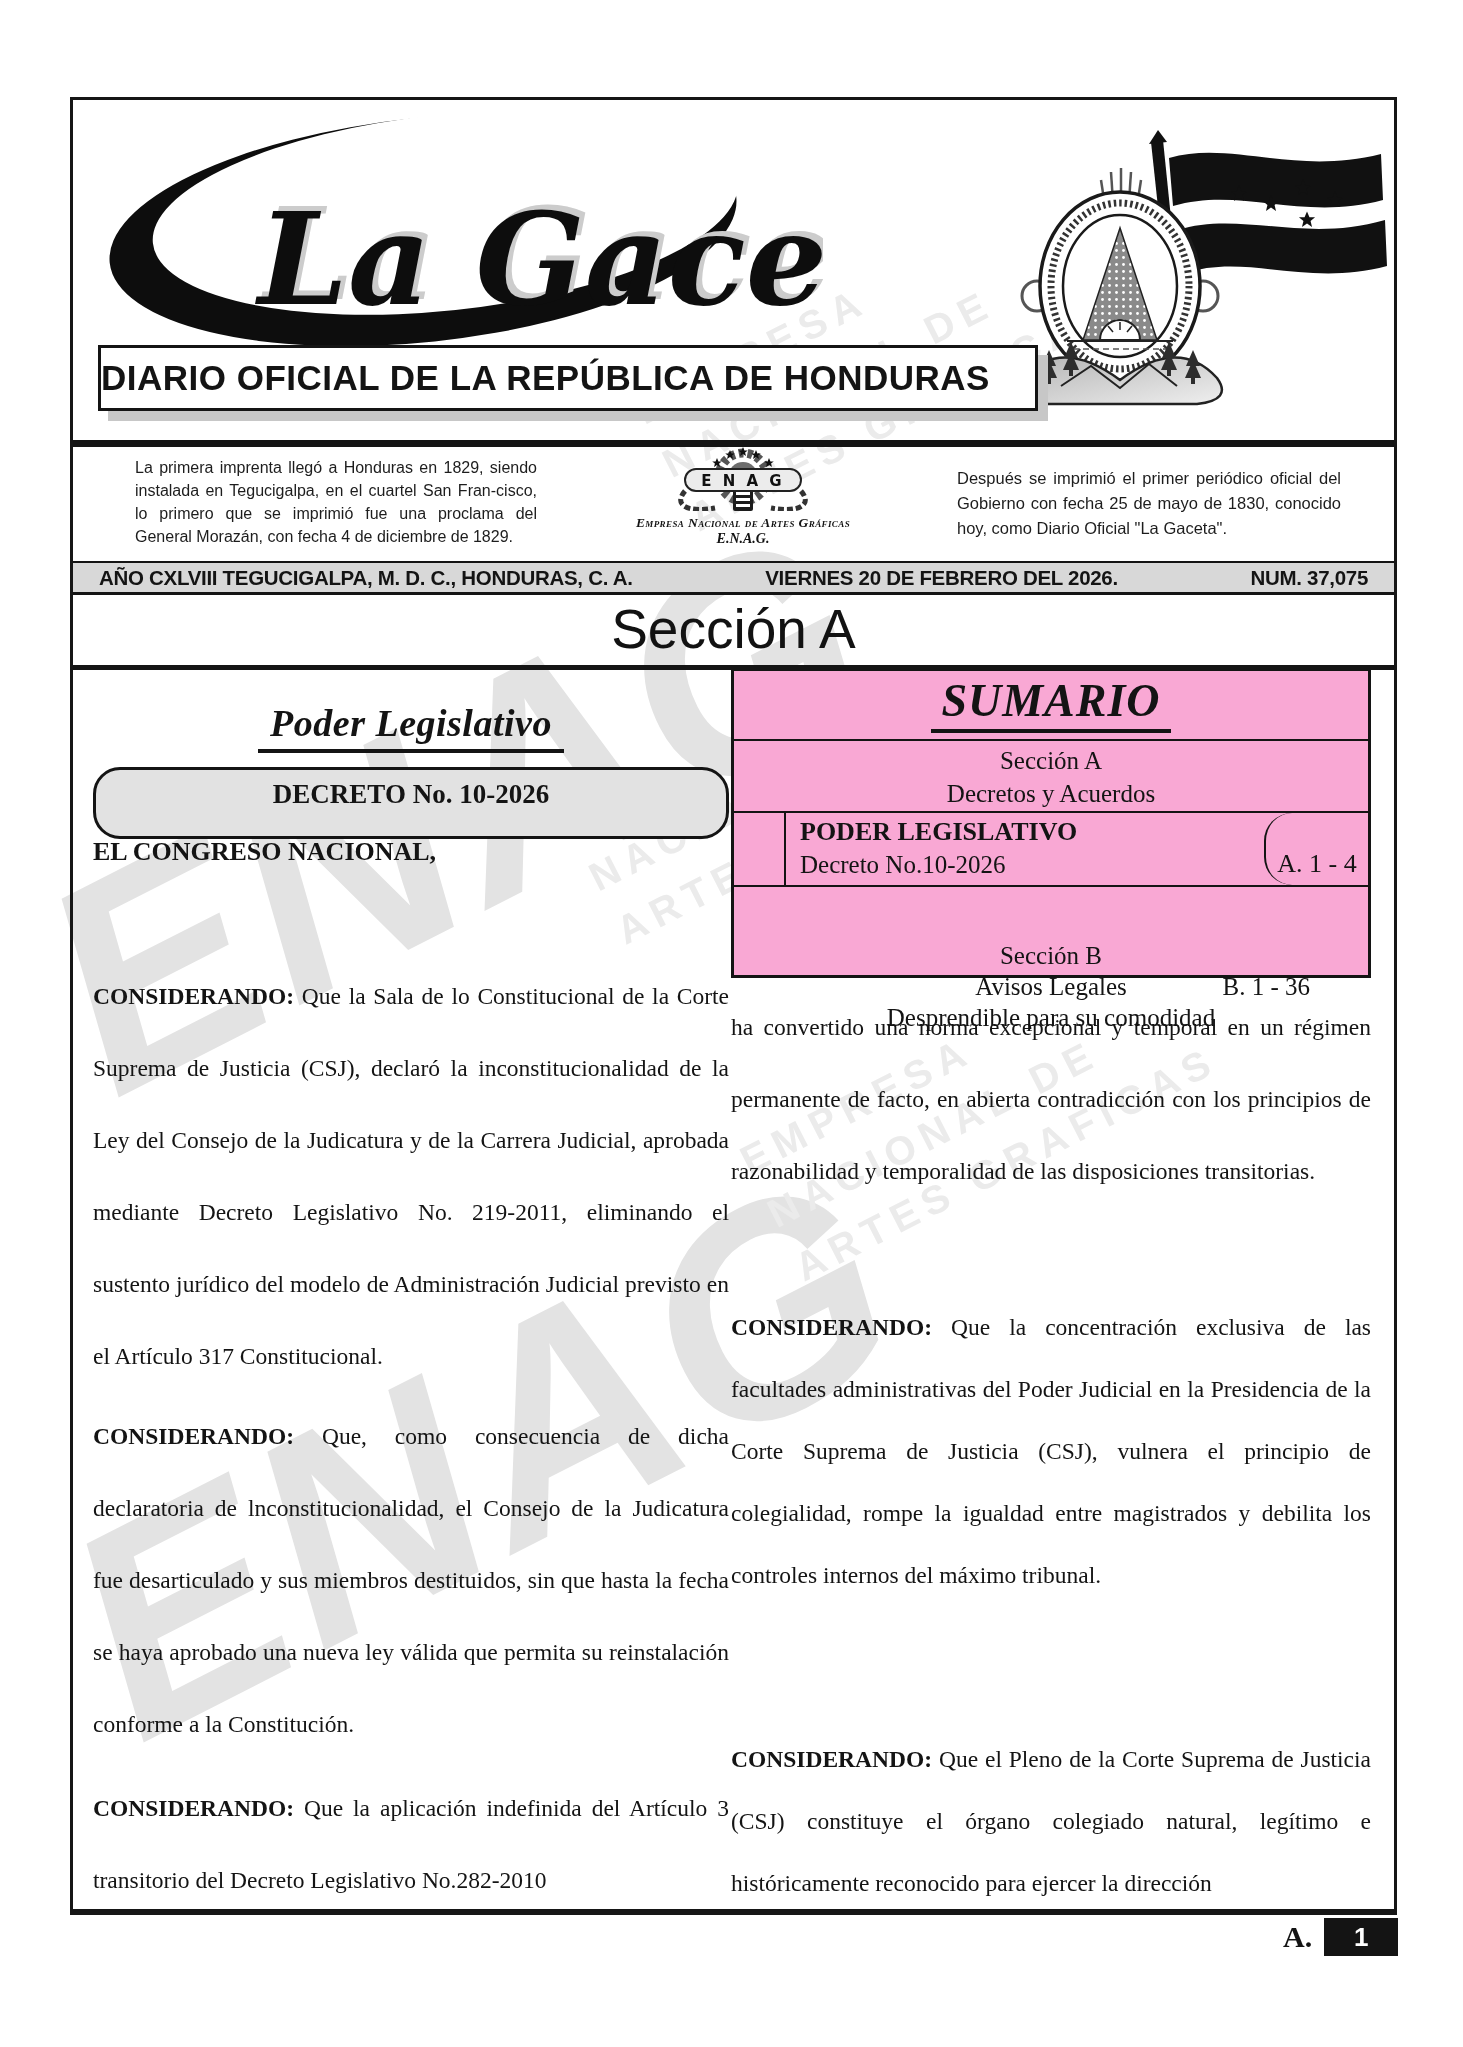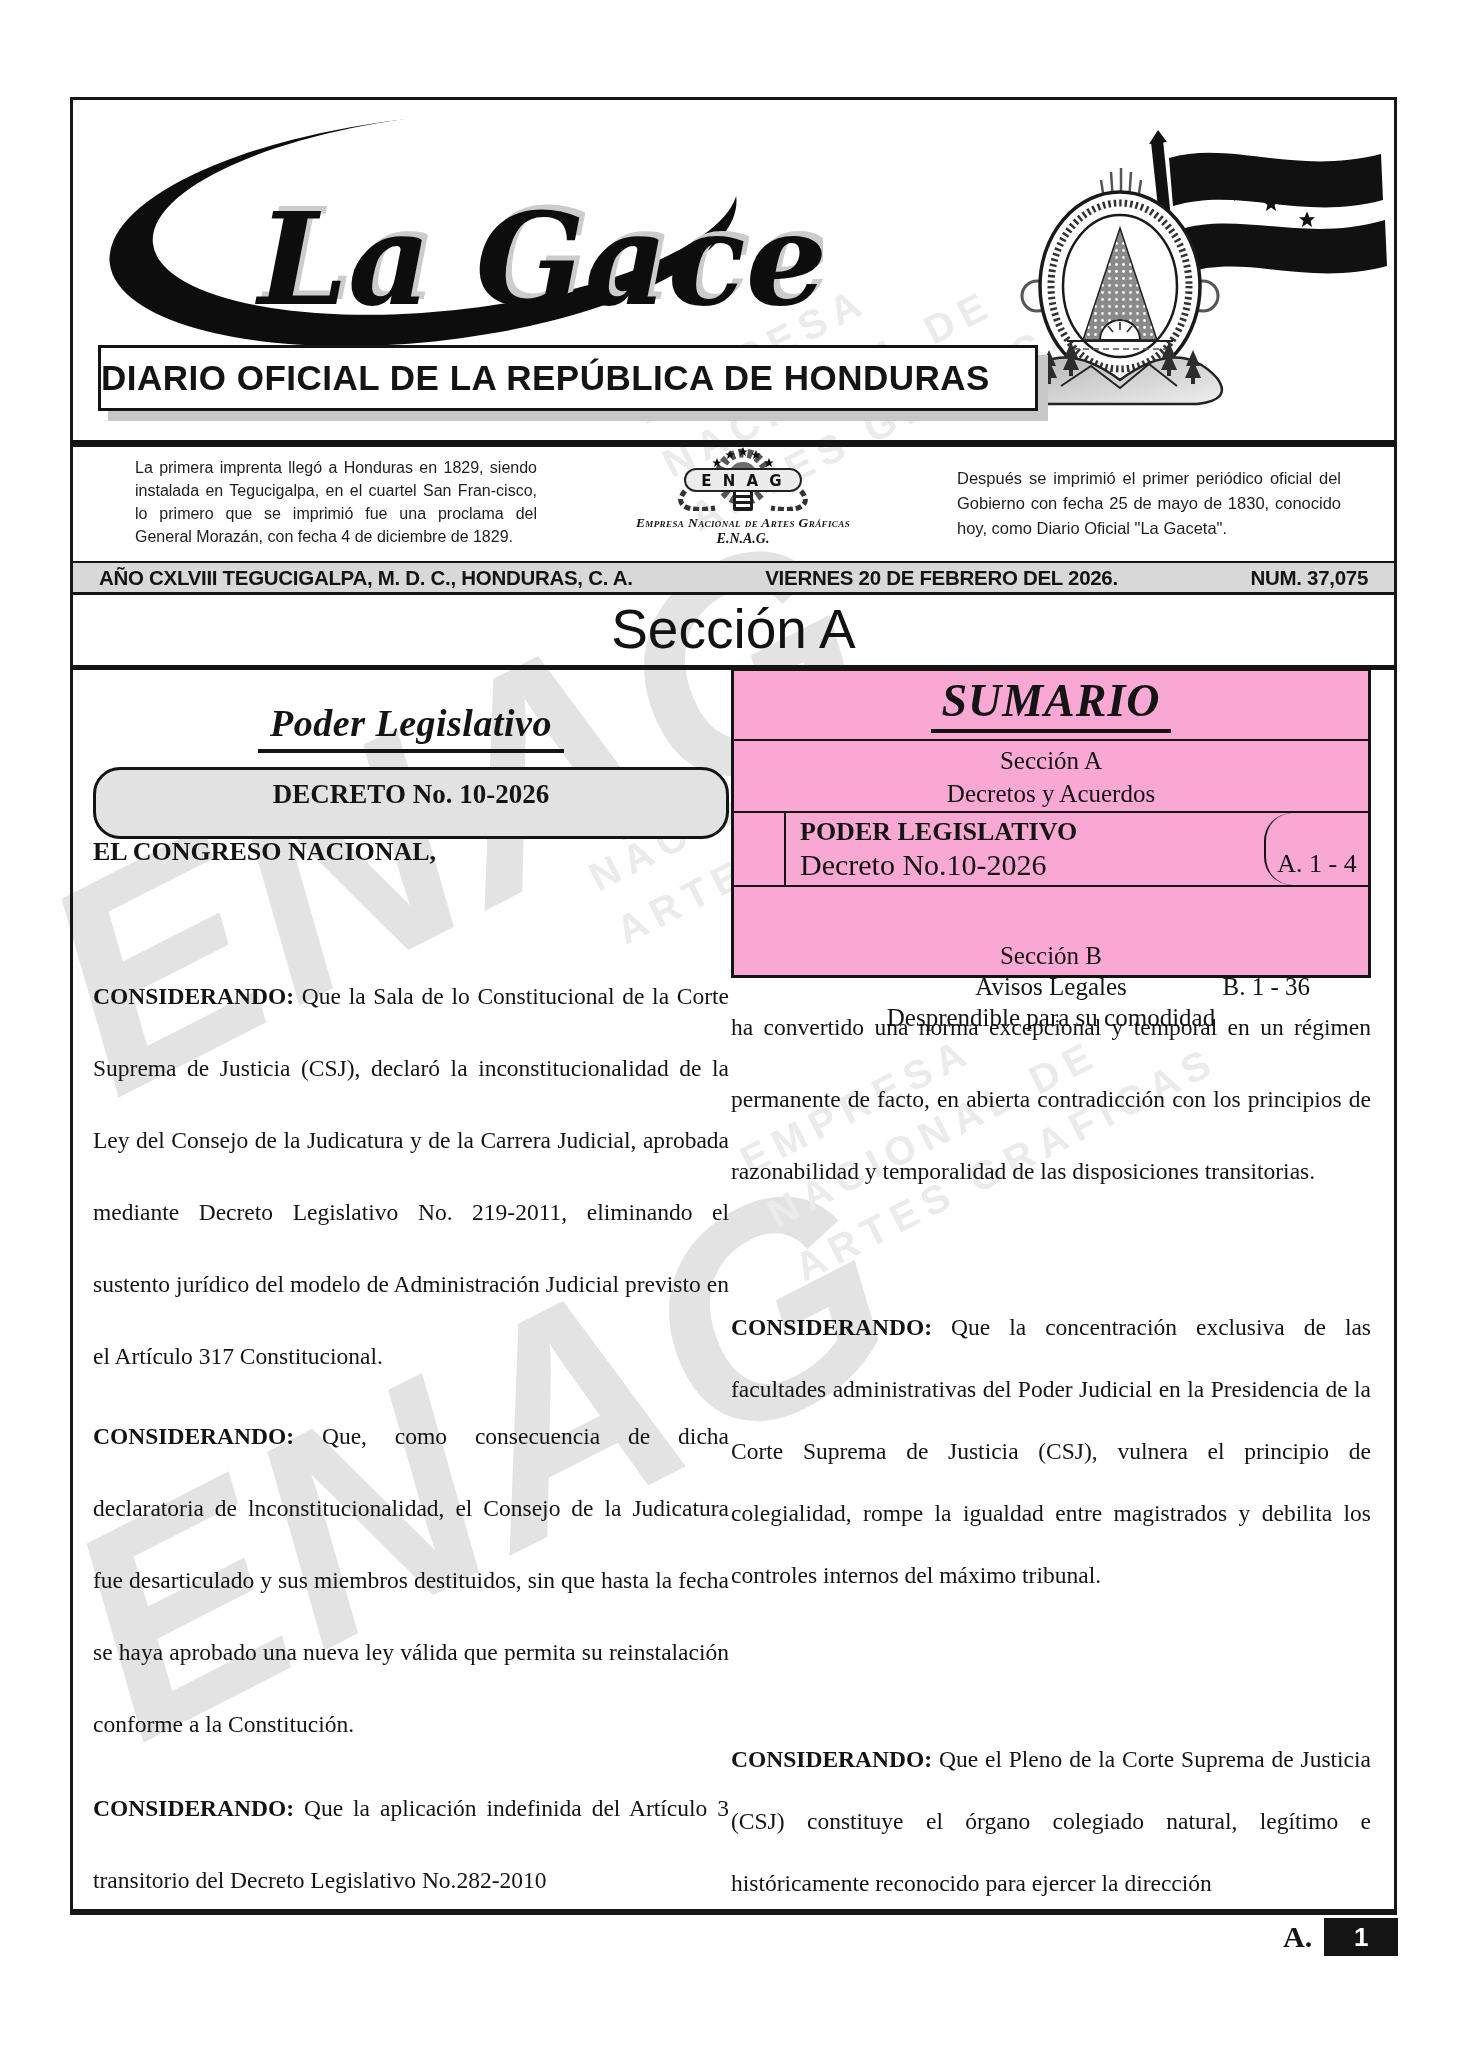--- a/index.html
+++ b/index.html
@@ -92,21 +92,21 @@
     line-height:56px;border-bottom:4px solid #141414;padding:2px 10px 0;letter-spacing:1px;
   }
   .sum-rowa{
     height:72px;border-bottom:2px solid #141414;text-align:center;
     font-size:25px;line-height:33px;padding-top:3px;box-sizing:border-box;
   }
   .sum-entry{height:72px;border-bottom:2px solid #141414;display:flex;}
   .sum-spacer{width:50px;border-right:2px solid #141414;}
   .sum-entry-main{flex:1;padding:2px 0 0 14px;}
   .sum-entry-title{font-weight:bold;font-size:26px;line-height:34px;}
-  .sum-entry-sub{font-size:30px;line-height:32px;}
+  .sum-entry-sub{font-size:25px;line-height:32px;}
   .sum-pages{
     width:104px;border-left:2px solid #141414;display:flex;align-items:flex-end;
     justify-content:center;padding-bottom:6px;font-size:26px;box-sizing:border-box;border-radius:28px;
   }
   .sum-rowb{text-align:center;font-size:25px;line-height:31px;padding-top:5px;margin-top:48px;}
   .sum-rowb-line2{position:relative;}
   .sum-rowb-pages{position:absolute;right:58px;top:0;}
   
   .rp1{left:658px;top:891px;width:640px;}
   .rp2{left:658px;top:1196px;width:640px;line-height:62px;}

